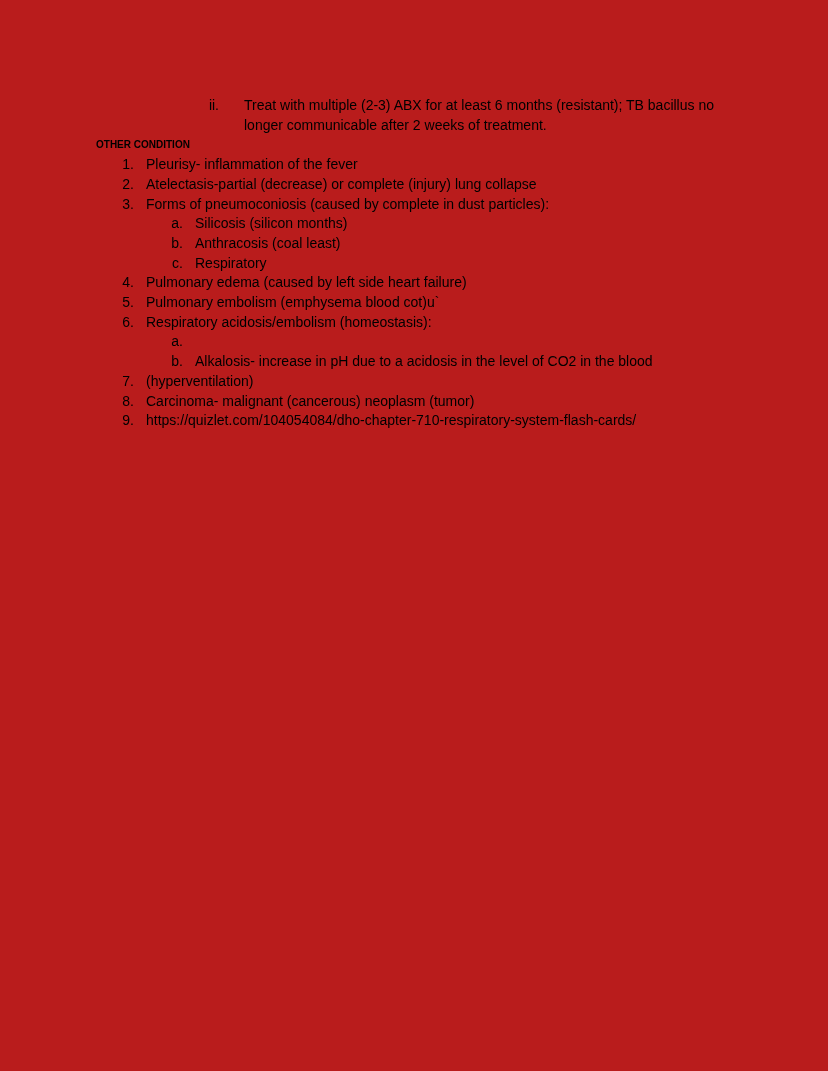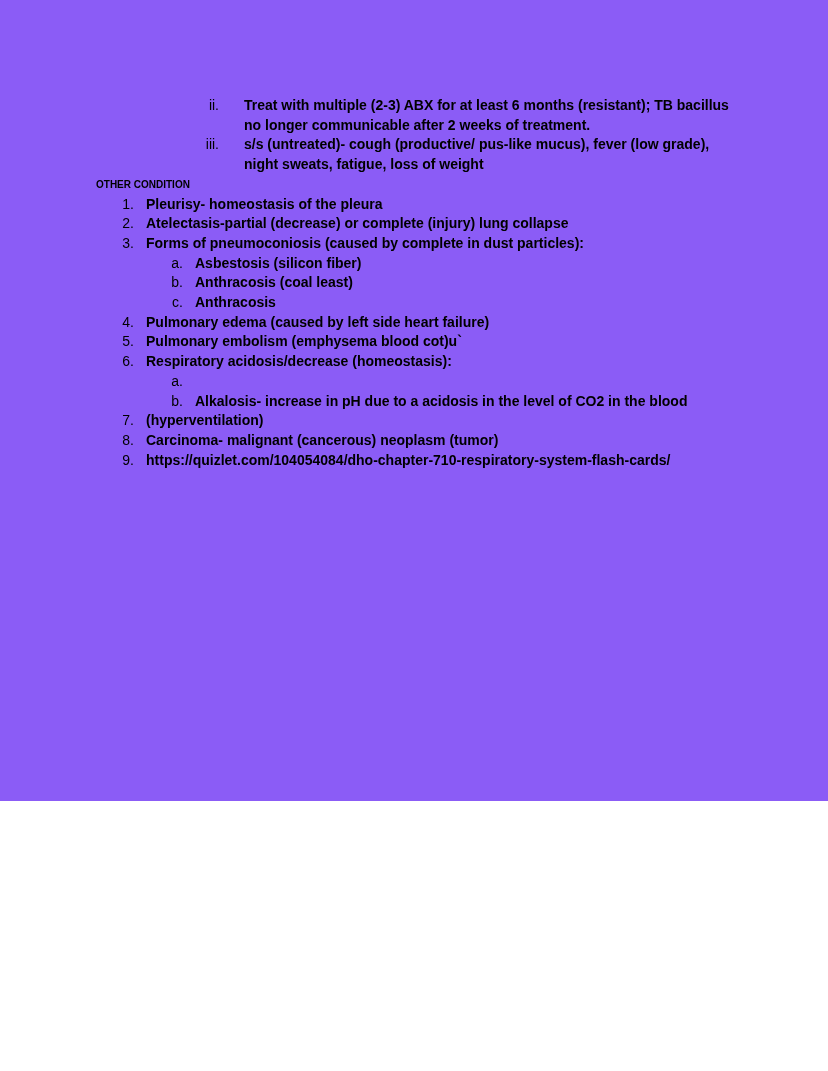--- a/index.html
+++ b/index.html
@@ -3,22 +3,22 @@
 <meta charset="utf-8">
 <style>
   html, body {
     margin: 0;
     padding: 0;
     background: #ffffff;
   }
   .page {
     position: relative;
     width: 828px;
-    height: 801px;
-    background: #8b5cf6;
+    height: 1071px;
+    background: #b91c1c;
     font-family: "Liberation Sans", "DejaVu Sans", sans-serif;
     font-size: 14px;
     line-height: 19.7px;
     color: #000000;
     overflow: hidden;
   }
   .content {
     position: absolute;
     top: 96px;
     left: 96px;
@@ -33,83 +33,78 @@
     text-align: right;
     white-space: pre;
   }
   .lvl1 .marker { width: 38px;  padding-right: 12px; }
   .lvl2 .marker { width: 87px;  padding-right: 12px; }
   .lvl3 .marker { width: 123px; padding-right: 25px; }
   .text {
     flex: 1 1 auto;
     min-width: 0;
     word-wrap: break-word;
-    font-weight: bold;
   }
   .doc-heading {
     font-weight: bold;
     font-size: 10px;
     line-height: 19.7px;
   }
 </style>
 </head>
 <body>
 
 <div class="page">
   <div class="content">
 
     <div id="roman-list">
         <div class="row lvl3">
           <span class="marker">ii.</span>
           <span class="text">Treat with multiple (2-3) ABX for at least 6 months (resistant); TB bacillus no longer communicable after 2 weeks of treatment.</span>
         </div>
-        <div class="row lvl3">
-          <span class="marker">iii.</span>
-          <span class="text">s/s (untreated)- cough (productive/ pus-like mucus), fever (low grade), night sweats, fatigue, loss of weight</span>
-        </div>
       </div>
 
     <div class="doc-heading">OTHER CONDITION</div>
 
     <div id="numbered-list">
         <div class="row lvl1">
           <span class="marker">1.</span>
-          <span class="text">Pleurisy- homeostasis of the pleura</span>
+          <span class="text">Pleurisy- inflammation of the fever</span>
         </div>
         <div class="row lvl1">
           <span class="marker">2.</span>
           <span class="text">Atelectasis-partial (decrease) or complete (injury) lung collapse</span>
         </div>
         <div class="row lvl1">
           <span class="marker">3.</span>
           <span class="text">Forms of pneumoconiosis (caused by complete in dust particles):</span>
         </div>
         <div class="row lvl2">
           <span class="marker">a.</span>
-          <span class="text">Asbestosis (silicon fiber)</span>
+          <span class="text">Silicosis (silicon months)</span>
         </div>
         <div class="row lvl2">
           <span class="marker">b.</span>
           <span class="text">Anthracosis (coal least)</span>
         </div>
         <div class="row lvl2">
           <span class="marker">c.</span>
-          <span class="text">Anthracosis</span>
+          <span class="text">Respiratory</span>
         </div>
         <div class="row lvl1">
           <span class="marker">4.</span>
           <span class="text">Pulmonary edema (caused by left side heart failure)</span>
         </div>
         <div class="row lvl1">
           <span class="marker">5.</span>
           <span class="text">Pulmonary embolism (emphysema blood cot)u`</span>
         </div>
         <div class="row lvl1">
           <span class="marker">6.</span>
-          <span class="text">Respiratory acidosis/decrease (homeostasis):</span>
+          <span class="text">Respiratory acidosis/embolism (homeostasis):</span>
         </div>
         <div class="row lvl2">
           <span class="marker">a.</span>
         </div>
         <div class="row lvl2">
           <span class="marker">b.</span>
           <span class="text">Alkalosis- increase in pH due to a acidosis in the level of CO2 in the blood</span>
         </div>
         <div class="row lvl1">
           <span class="marker">7.</span>

